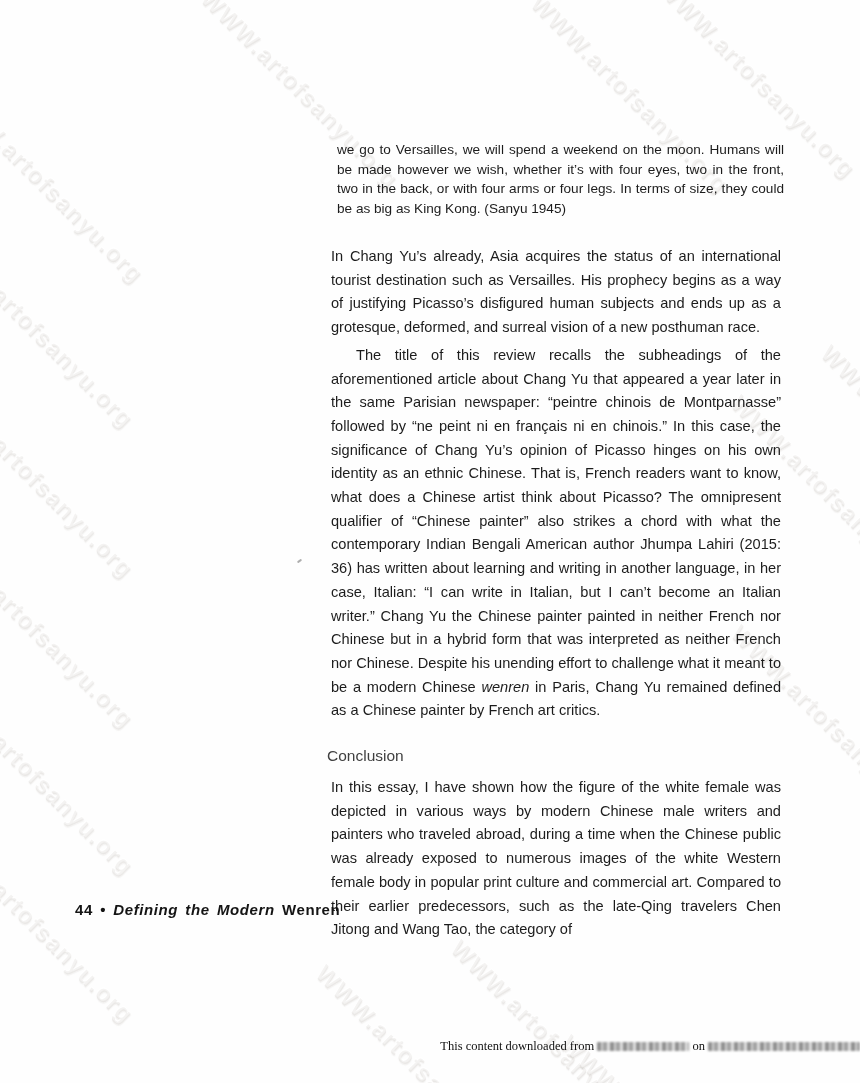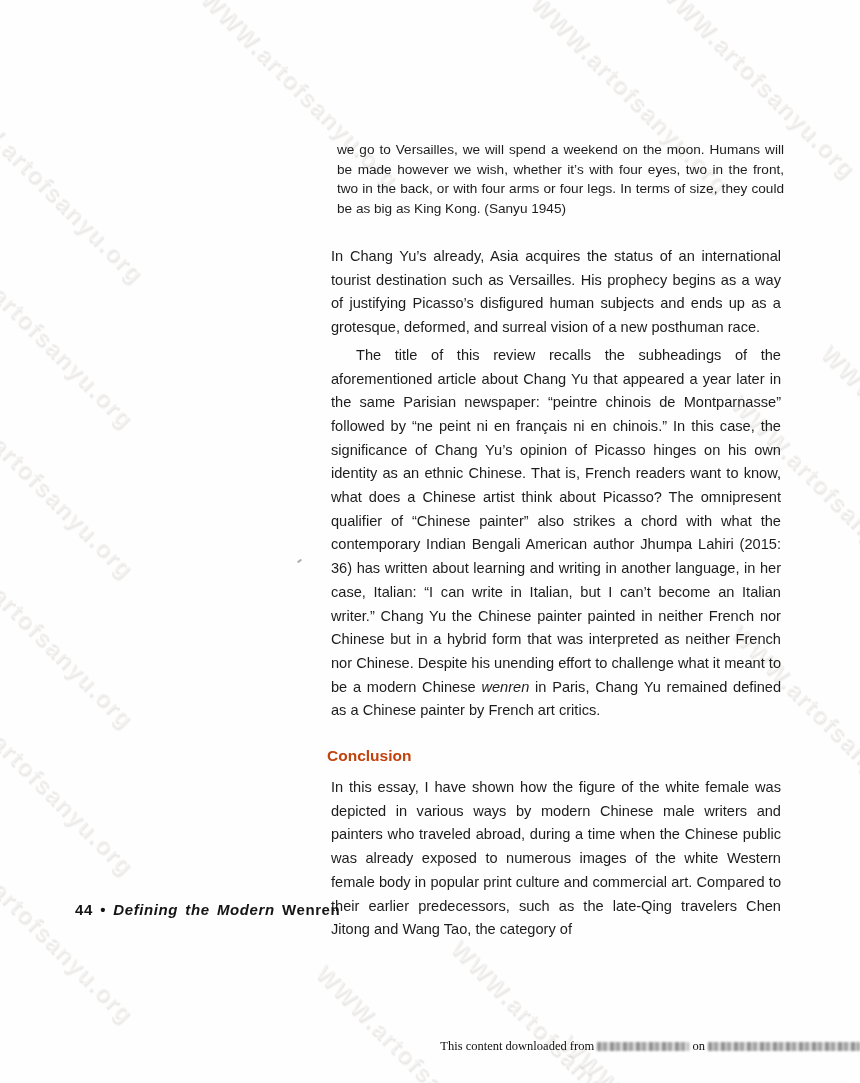--- a/index.html
+++ b/index.html
@@ -47,24 +47,24 @@
     margin-left: 10px !important;
     width: 447px;
     font-size: 13.6px;
     line-height: 19.5px;
   }
   .p1 { margin-top: 27px !important; }
   .p2 { text-indent: 25px; }
   .heading {
     margin: 23px 0 10px 0;
     font-size: 15.5px;
-    font-weight: 700;
+    font-weight: 400;
     line-height: 20px;
     text-align: left;
-    color: #c2410c;
+    color: #404040;
   }
   .it { font-style: italic; }
 
   
   .running-footer {
     position: absolute;
     z-index: 1;
     left: 75px;
     top: 901px;
     font-size: 15px;

